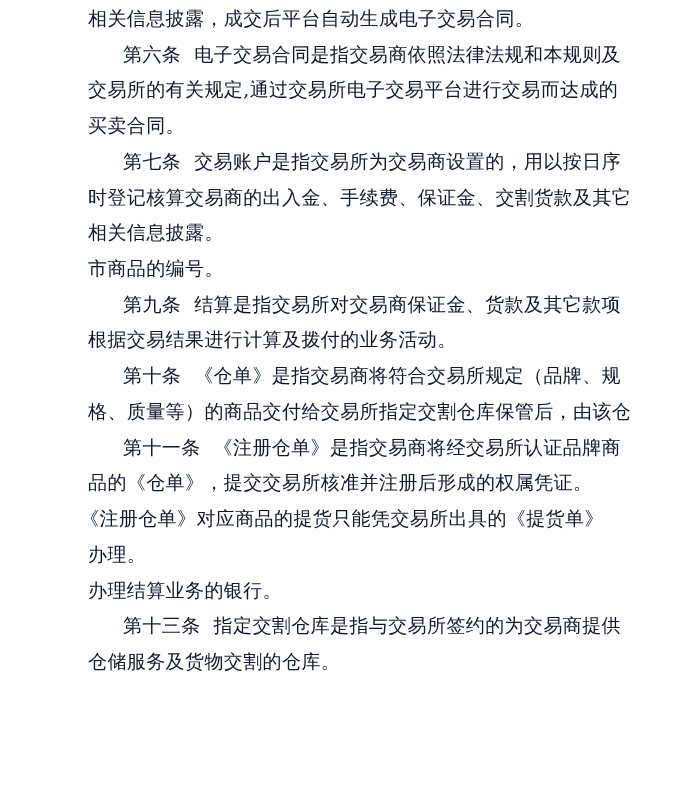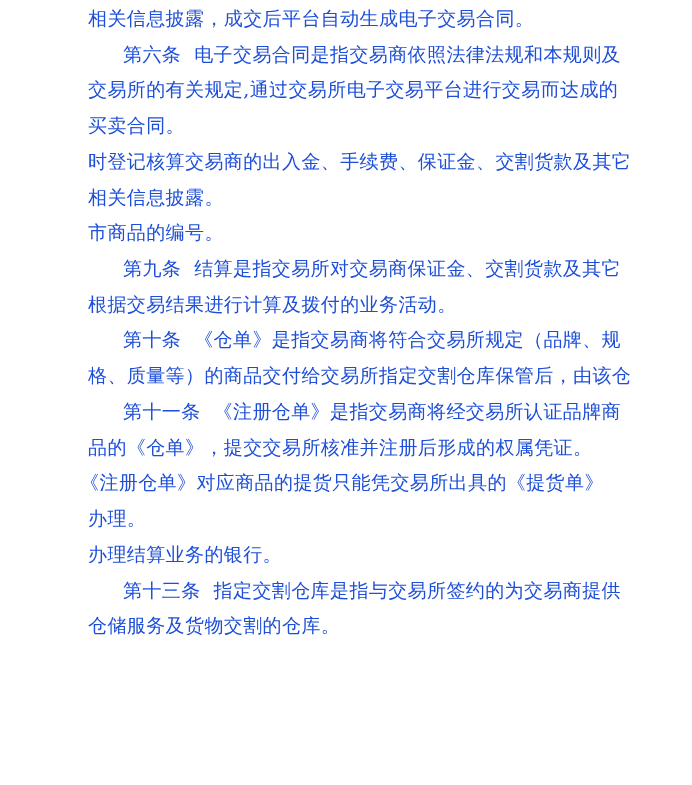--- a/index.html
+++ b/index.html
@@ -35,29 +35,30 @@
   }
   .term {
     font-weight: 400;
     font-family: "DejaVu Sans", "Liberation Sans", sans-serif;
     margin-right: 13px;
   }
 </style>
 </head>
 <body>
 
-<main class="doc" style="background: rgb(255, 255, 255); color: #1d4ed8;">
+<main class="doc" style="background: rgb(255, 255, 255); color: #0f172a;">
     <div class="line"><span>相关信息披露，成交后平台自动生成电子交易合同。</span></div>
     <div class="line indent"><span class="term">第六条</span><span>电子交易合同是指交易商依照法律法规和本规则及</span></div>
     <div class="line"><span>交易所的有关规定,通过交易所电子交易平台进行交易而达成的</span></div>
     <div class="line"><span>买卖合同。</span></div>
+    <div class="line indent"><span class="term">第七条</span><span>交易账户是指交易所为交易商设置的，用以按日序</span></div>
     <div class="line"><span>时登记核算交易商的出入金、手续费、保证金、交割货款及其它</span></div>
     <div class="line"><span>相关信息披露。</span></div>
     <div class="line"><span>市商品的编号。</span></div>
-    <div class="line indent"><span class="term">第九条</span><span>结算是指交易所对交易商保证金、交割货款及其它</span></div>
+    <div class="line indent"><span class="term">第九条</span><span>结算是指交易所对交易商保证金、货款及其它款项</span></div>
     <div class="line"><span>根据交易结果进行计算及拨付的业务活动。</span></div>
     <div class="line indent"><span class="term">第十条</span><span>《仓单》是指交易商将符合交易所规定（品牌、规</span></div>
     <div class="line"><span>格、质量等）的商品交付给交易所指定交割仓库保管后，由该仓</span></div>
     <div class="line indent"><span class="term">第十一条</span><span>《注册仓单》是指交易商将经交易所认证品牌商</span></div>
     <div class="line"><span>品的《仓单》，提交交易所核准并注册后形成的权属凭证。</span></div>
     <div class="line hang"><span>《注册仓单》对应商品的提货只能凭交易所出具的《提货单》</span></div>
     <div class="line"><span>办理。</span></div>
     <div class="line"><span>办理结算业务的银行。</span></div>
     <div class="line indent"><span class="term">第十三条</span><span>指定交割仓库是指与交易所签约的为交易商提供</span></div>
     <div class="line"><span>仓储服务及货物交割的仓库。</span></div>

